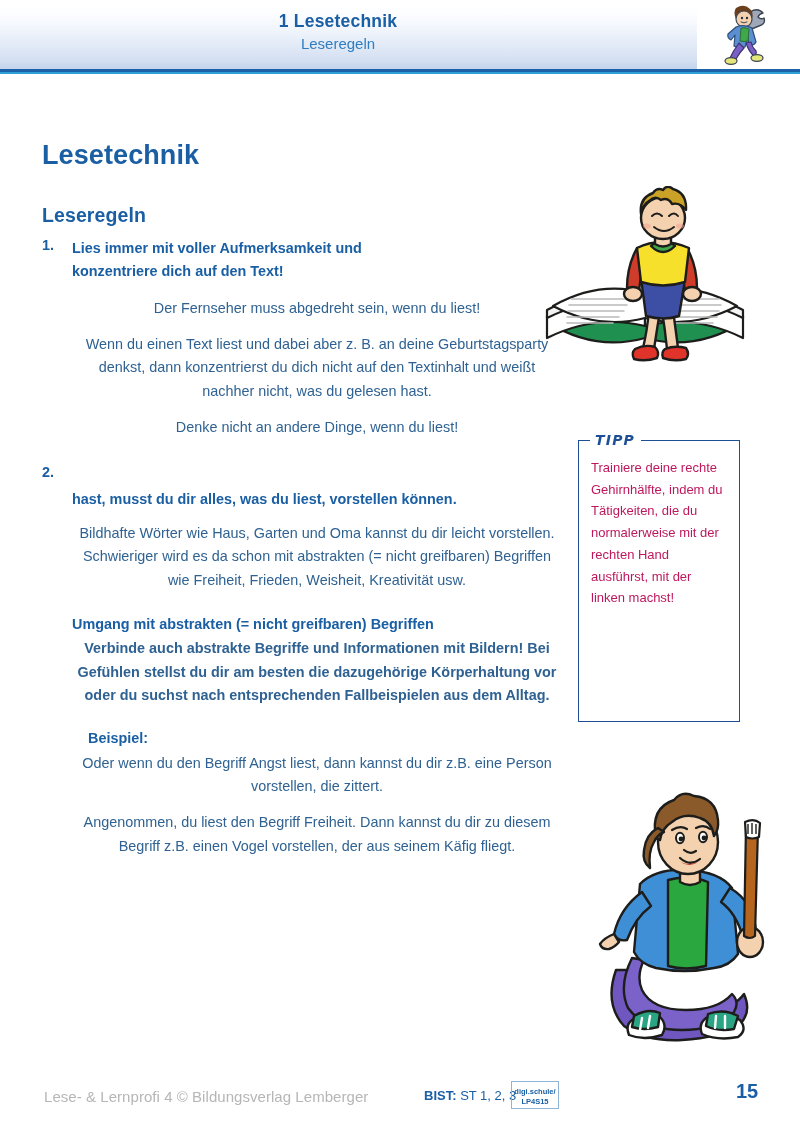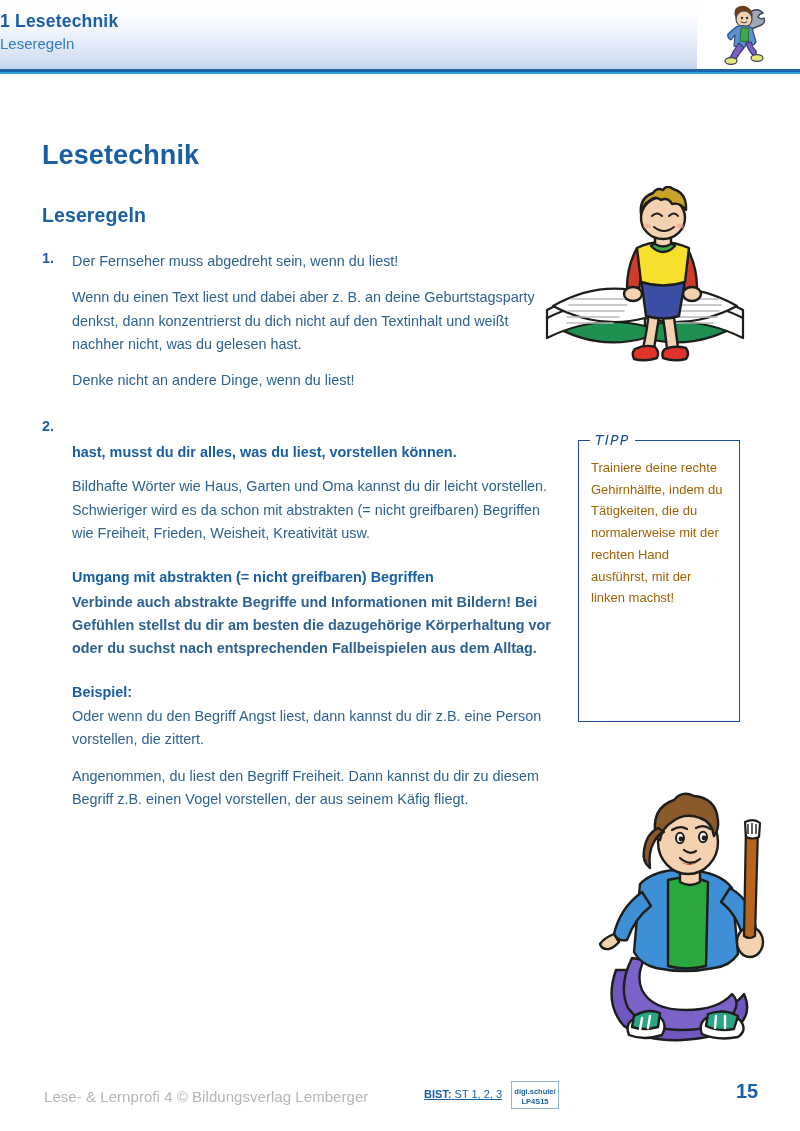--- a/index.html
+++ b/index.html
@@ -43,21 +43,21 @@
     top: 72px; left: 0;
     width: 800px;
     height: 2px;
     background: #2f9fd6;
   }
   .header-titles {
     position: absolute;
     top: 11px;
     left: 0;
     width: 676px;
-    text-align: left;
+    text-align: center;
     line-height: 1.25;
   }
   .header-title-main {
     font-size: 17.5px;
     font-weight: bold;
     color: #1a5fa4;
     letter-spacing: .2px;
     display: block;
   }
   .header-title-sub {
@@ -128,41 +128,42 @@
     font-weight: bold;
     color: #1a5fa4;
     line-height: 1.62;
     margin: 0;
   }
   p.para {
     font-size: 14.4px;
     color: #2f6292;
     line-height: 1.62;
     margin: 13px 0 0 0;
+    text-align: center;
   }
   p.para.tight {
     margin-top: 11px;
   }
   .sub-head {
     font-size: 14.4px;
     font-weight: bold;
     color: #1a5fa4;
     line-height: 1.62;
     margin: 21px 0 0 0;
   }
   .sub-head + p.para {
     margin-top: 1px;
     font-weight: bold;
   }
   .example-head {
     font-size: 14.4px;
     font-weight: bold;
     color: #1a5fa4;
     line-height: 1.62;
-    margin: 20px 0 0 0;
+    margin: 20px 0 0 16px;
   }
   .example-head + p.para {
     margin-top: 1px;
   }
 
   
   .tipp-box {
     position: absolute;
     left: 578px;
     top: 366px;
@@ -177,27 +178,27 @@
     top: -9px;
     left: 11px;
     background: #ffffff;
     padding: 0 6px 0 5px;
     font-family: "DejaVu Sans", sans-serif;
     font-size: 14px;
     color: #1c4f96;
     letter-spacing: 1.2px;
     line-height: 17px;
     font-style: italic;
-    font-weight: normal;
+    font-weight: bold;
   }
   .tipp-text {
     padding: 16px 12px 10px 12px;
     font-size: 13px;
     line-height: 1.67;
-    color: #a16207;
+    color: #be185d;
   }
   .tipp-text p {
     margin: 0;
   }
   .tipp-text p + p {
     margin-top: 17px;
   }
 
   
   .illus-book {
@@ -228,24 +229,23 @@
     left: 44px;
     top: 8px;
     font-size: 15px;
     color: #b6b6b6;
     letter-spacing: .05px;
   }
   .footer-bist {
     position: absolute;
     left: 424px;
     top: 8px;
-    font-size: 11px;
+    font-size: 13px;
     color: #1a5fa4;
     white-space: nowrap;
-    text-decoration: underline;
   }
   .footer-bist b {
     font-weight: bold;
   }
   .footer-code {
     position: absolute;
     left: 511px;
     top: 1px;
     width: 48px;
     height: 28px;
@@ -310,20 +310,24 @@
 <div class="content">
 
   <h1 class="page-title">Lesetechnik</h1>
   <h2 class="section-title">Leseregeln</h2>
 
   <div class="rules">
 
     <div class="rule-item">
       <span class="rule-num">1.</span>
       <div class="rule-body">
+        <p class="rule-head">
+          <span>Lies immer mit voller Aufmerksamkeit und</span><br>
+          <span>konzentriere dich auf den Text!</span>
+        </p>
         <p class="para">Der Fernseher muss abgedreht sein, wenn du liest!</p>
         <p class="para">Wenn du einen Text liest und dabei aber z. B. an deine Geburtstagsparty denkst, dann konzentrierst du dich nicht auf den Textinhalt und weißt nachher nicht, was du gelesen hast.</p>
         <p class="para">Denke nicht an andere Dinge, wenn du liest!</p>
       </div>
     </div>
 
     <div class="rule-item" style="margin-top:25px;">
       <span class="rule-num">2.</span>
       <div class="rule-body">
         <p class="rule-head">

